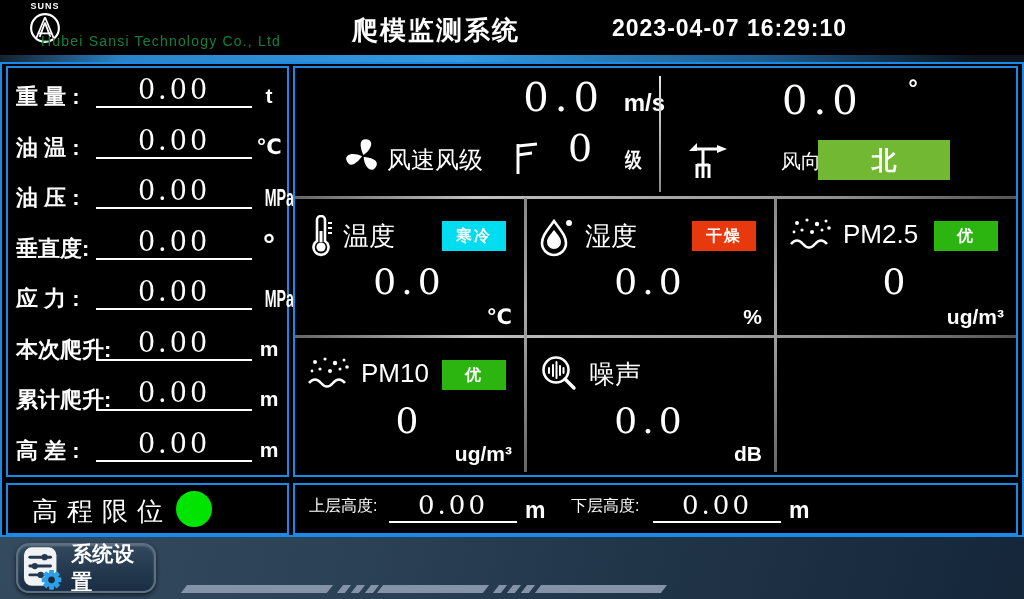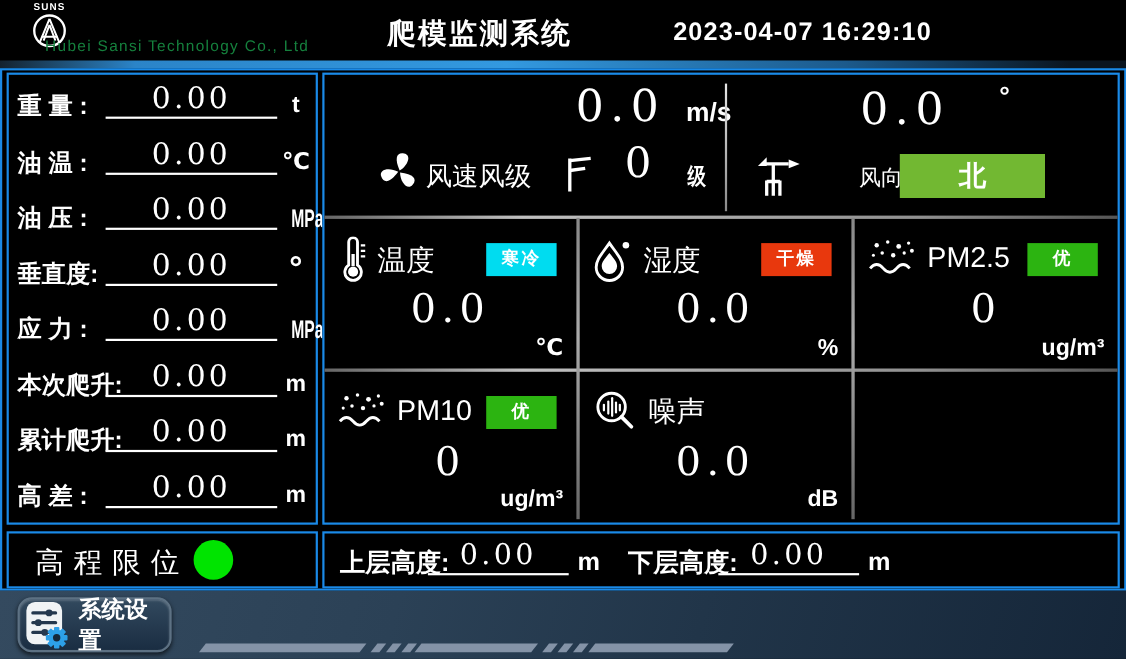--- a/index.html
+++ b/index.html
@@ -66,21 +66,21 @@
   .scell-name{font-size:26px;white-space:nowrap;}
   .scell-badge{position:absolute;top:22px;right:18px;min-width:38px;padding:2px 13px;height:26px;line-height:26px;
     text-align:center;font-size:16px;font-weight:bold;letter-spacing:2px;}
   .scell-value{position:absolute;left:0;top:62px;width:100%;text-align:center;
     font-family:"DejaVu Serif","Liberation Serif",serif;font-size:36px;letter-spacing:5px;}
   .scell-unit{position:absolute;right:12px;bottom:6px;font-size:21px;font-weight:bold;white-space:nowrap;}
 
   
   #elev-label{position:absolute;left:24px;top:9px;font-size:26px;font-weight:normal;letter-spacing:9px;white-space:nowrap;}
   #elev-indicator{position:absolute;left:168px;top:6px;width:36px;height:36px;border-radius:50%;}
-  .h-label{position:absolute;top:11px;font-size:23px;font-weight:bold;white-space:nowrap;}
+  .h-label{position:absolute;top:11px;font-size:16px;font-weight:normal;white-space:nowrap;}
   .h-value{position:absolute;top:5px;width:128px;text-align:center;
     font-family:"DejaVu Serif","Liberation Serif",serif;font-size:26px;letter-spacing:3px;
     border-bottom:2px solid #fff;padding-bottom:1px;}
   .h-unit{position:absolute;top:12px;font-size:23px;font-weight:bold;}
 
   
   #footer{position:absolute;left:0;top:537px;width:1024px;height:62px;
     background:linear-gradient(105deg,#344a5f 0%,#2b4156 35%,#213549 62%,#152639 100%);}
   #settings-button{position:absolute;left:16px;top:6px;width:140px;height:50px;border-radius:13px;
     background:linear-gradient(to bottom,#32495e,#1a2d42);border:2px solid #5d7183;box-sizing:border-box;

